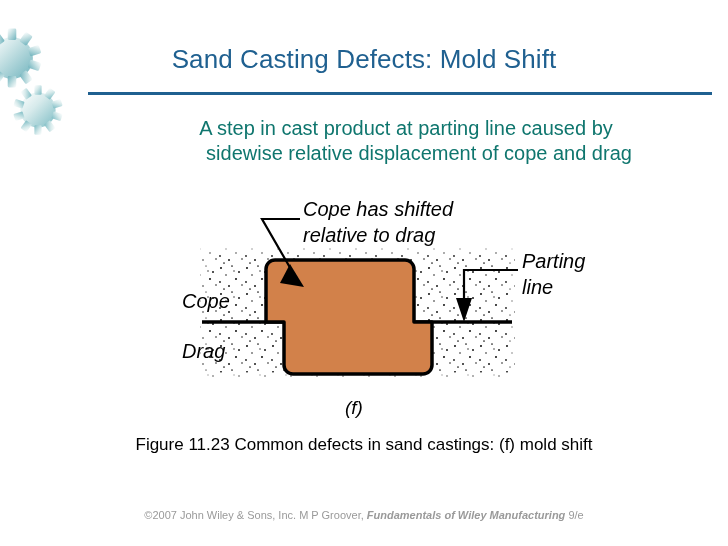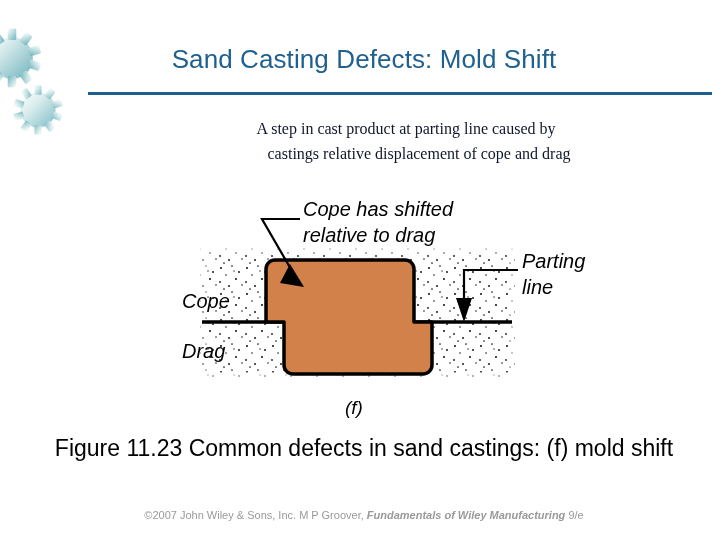--- a/index.html
+++ b/index.html
@@ -50,24 +50,23 @@
     height: 3px;
     background: #1F6090;
   }
 
   
   #body-text {
     position: absolute;
     left: 96px;
     top: 116px;
     width: 620px;
-    font-size: 16px;
-    color: #0f172a;
+    font-size: 20px;
+    color: #0f766e;
     line-height: 25px;
-    font-family: Liberation Serif, serif;
   }
   #body-text .l1 { display: block; text-align: center; }
   #body-text .l2 { display: block; text-align: center; padding-left: 26px; }
 
   
   #figure {
     position: absolute;
     left: 140px;
     top: 186px;
     width: 448px;
@@ -76,21 +75,21 @@
   }
   #figure svg { display: block; }
 
   
   #caption {
     position: absolute;
     left: 0;
     top: 435px;
     width: 728px;
     text-align: center;
-    font-size: 23px;
+    font-size: 17px;
     color: #000000;
     white-space: nowrap;
   }
 
   
   #footer {
     position: absolute;
     left: 0;
     top: 509px;
     width: 728px;
@@ -145,21 +144,21 @@
         <use href="#gearShape"></use>
       </g>
     </svg>
   </div>
 
   <div id="title">Sand Casting Defects: Mold Shift</div>
   <div id="title-rule"></div>
 
   <div id="body-text">
     <span class="l1">A step in cast product at parting line caused by</span>
-    <span class="l2">castings relative displacement of cope and drag</span>
+    <span class="l2">sidewise relative displacement of cope and drag</span>
   </div>
 
   <div id="figure">
     <svg width="448" height="240" viewBox="0 0 448 240">
       <defs>
 
         <pattern id="sandTex" x="0" y="0" width="26" height="26" patternUnits="userSpaceOnUse">
           <rect width="26" height="26" fill="#ffffff"></rect>
           <circle cx="3" cy="4" r="1.05" fill="#1a1a1a"></circle>
           <circle cx="14" cy="2" r="0.85" fill="#1a1a1a"></circle>

